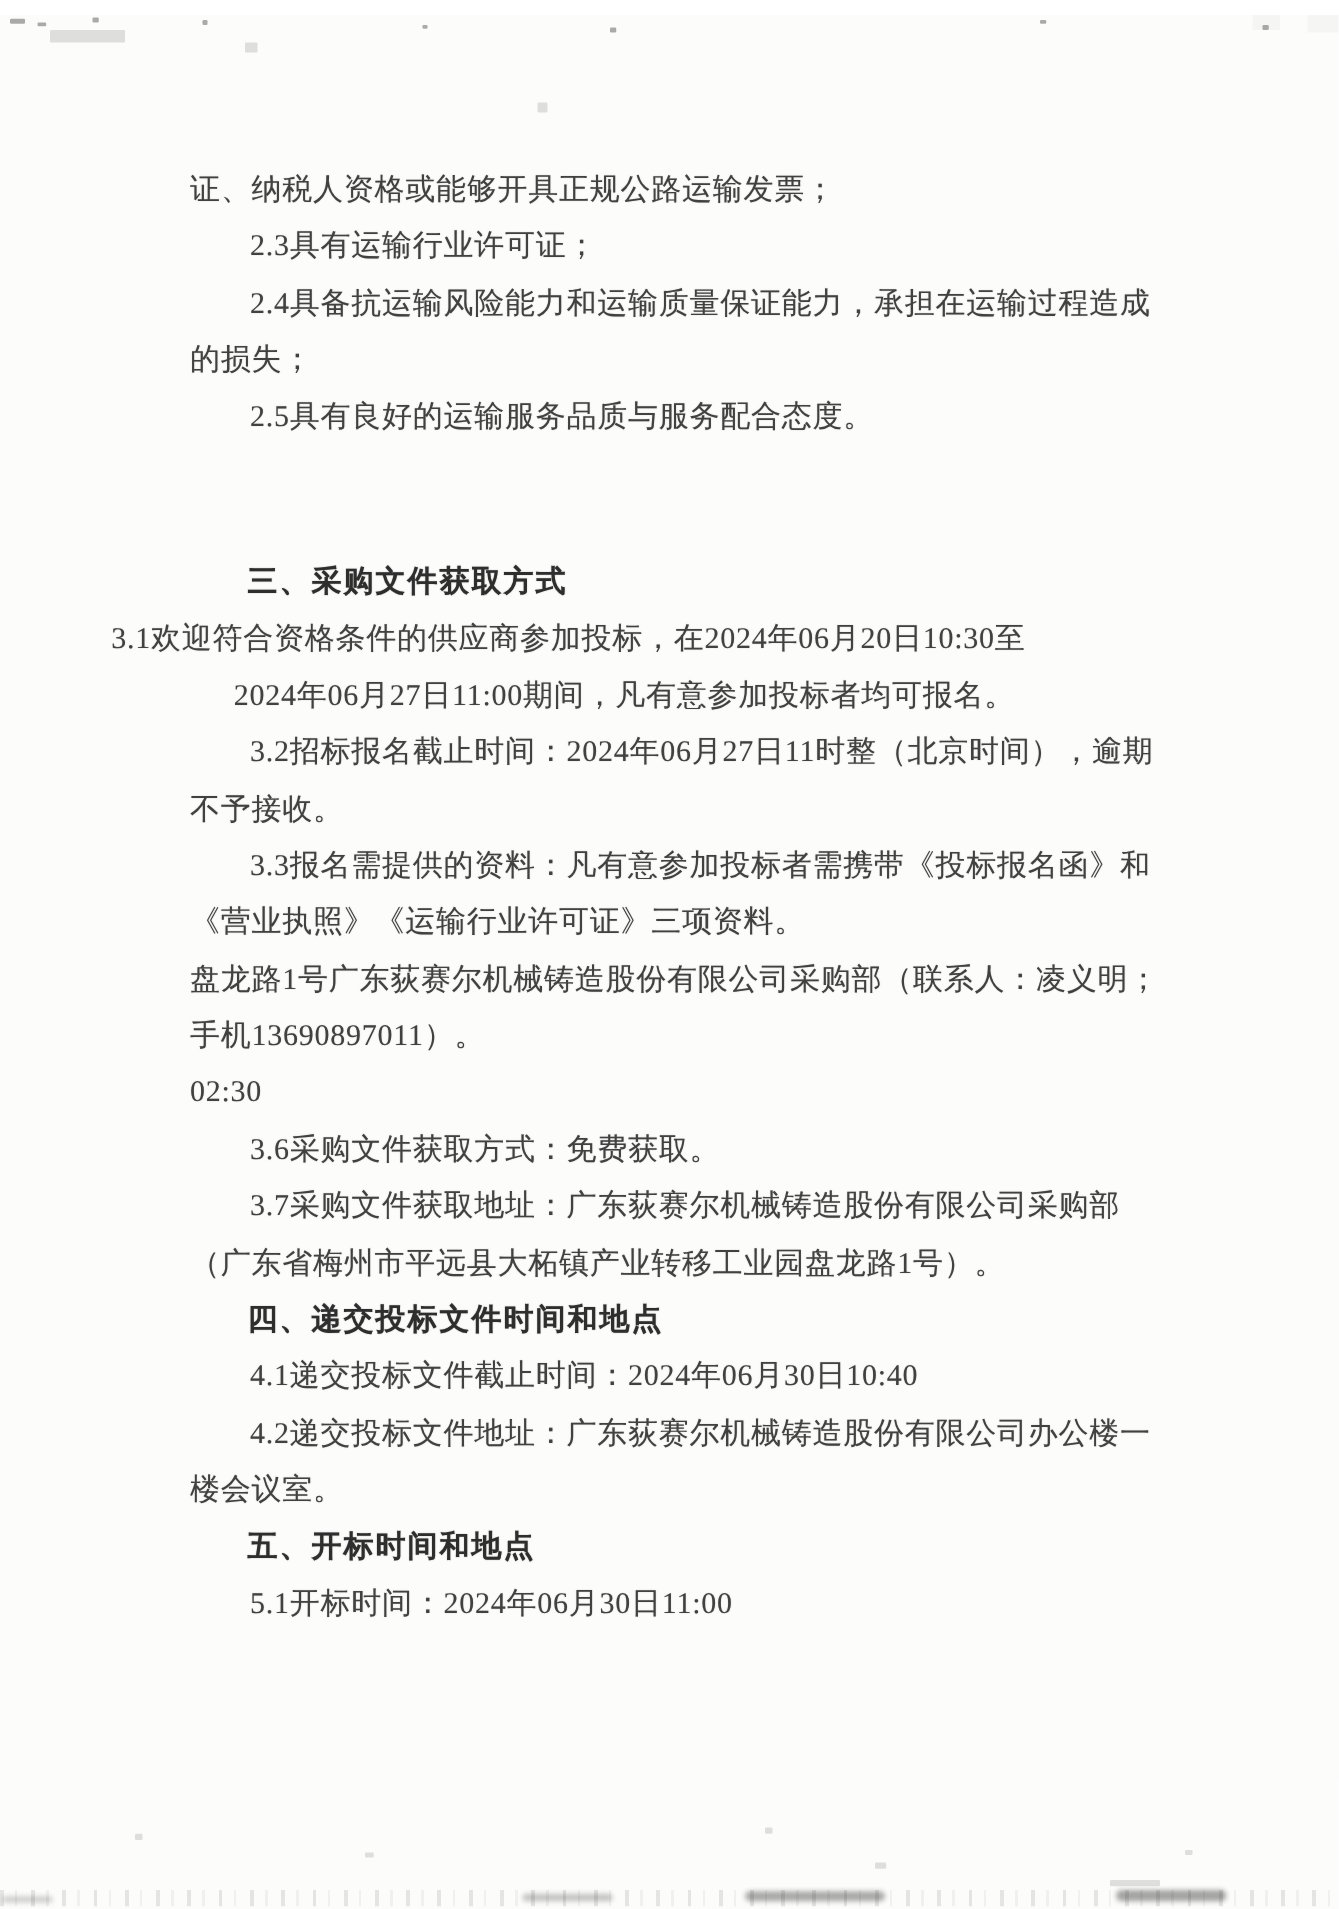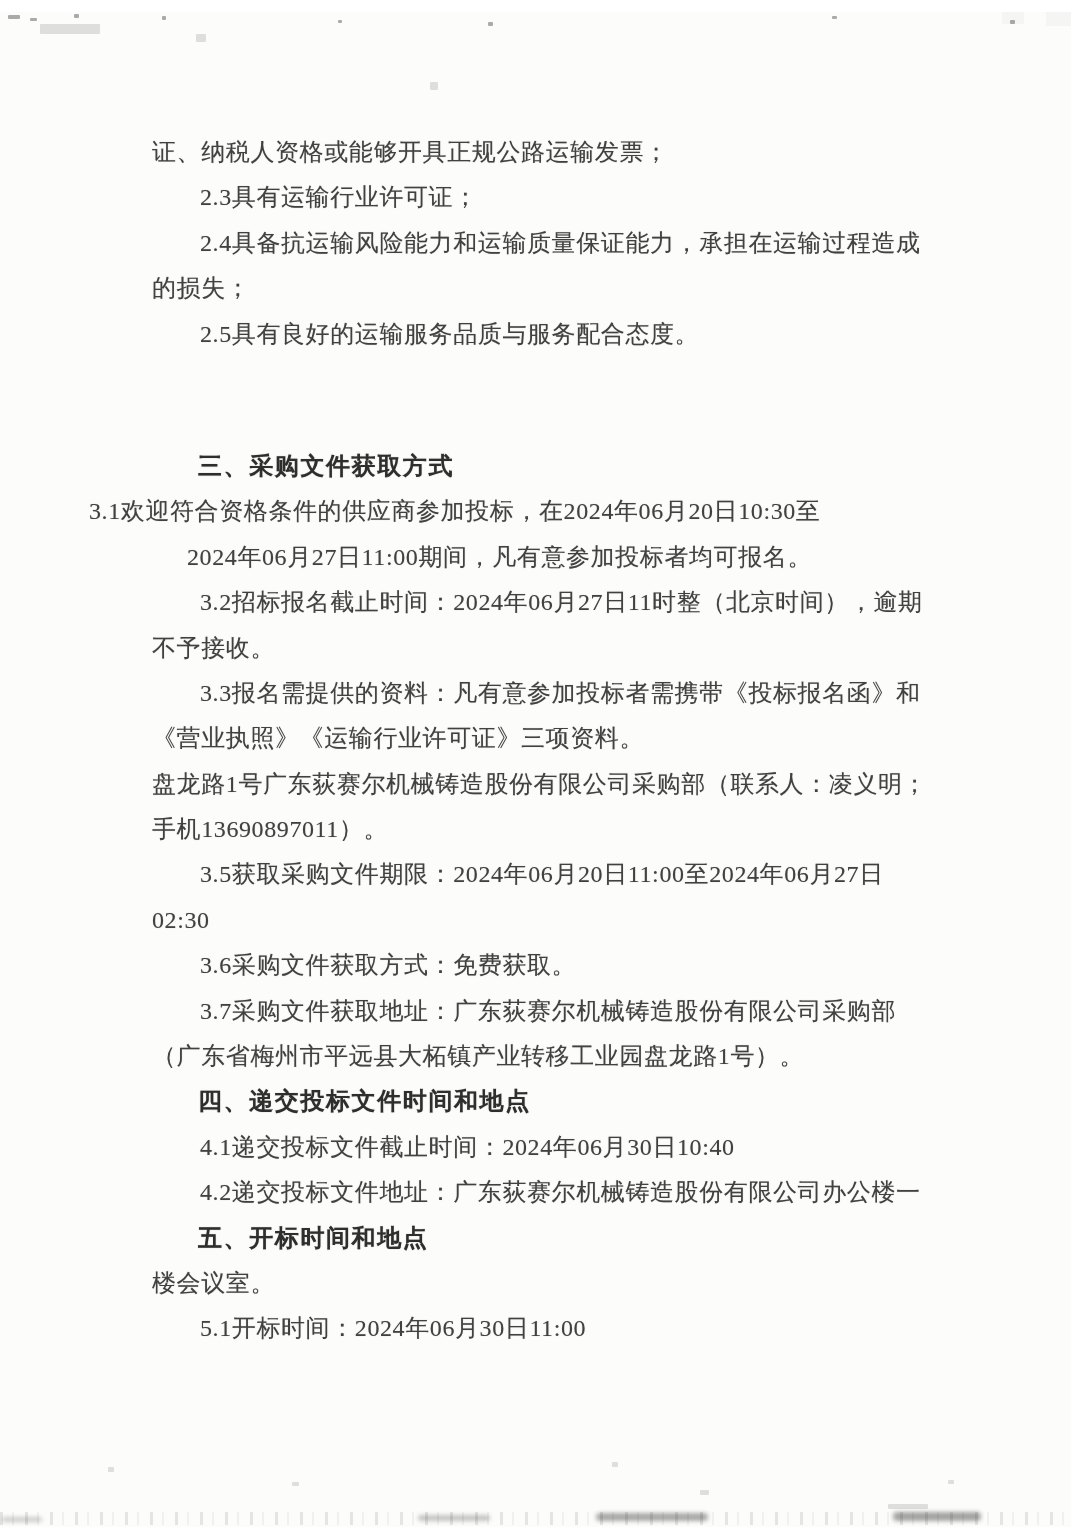--- a/index.html
+++ b/index.html
@@ -93,30 +93,29 @@
     <div class="spacer"></div>
     <div class="line heading">三、采购文件获取方式</div>
     <div class="line para31">3.1欢迎符合资格条件的供应商参加投标，在2024年06月20日10:30至</div>
     <div class="line cont2">2024年06月27日11:00期间，凡有意参加投标者均可报名。</div>
     <div class="line para">3.2招标报名截止时间：2024年06月27日11时整（北京时间），逾期</div>
     <div class="line cont">不予接收。</div>
     <div class="line para">3.3报名需提供的资料：凡有意参加投标者需携带《投标报名函》和</div>
     <div class="line cont">《营业执照》《运输行业许可证》三项资料。</div>
     <div class="line cont">盘龙路1号广东荻赛尔机械铸造股份有限公司采购部（联系人：凌义明；</div>
     <div class="line cont">手机13690897011）。</div>
-    <div class="line para">3.5获取采购文件期限：2024年06月20日11:00至2024年06月27日</div>
     <div class="line cont">02:30</div>
     <div class="line para">3.6采购文件获取方式：免费获取。</div>
     <div class="line para">3.7采购文件获取地址：广东荻赛尔机械铸造股份有限公司采购部</div>
     <div class="line cont">（广东省梅州市平远县大柘镇产业转移工业园盘龙路1号）。</div>
     <div class="line heading">四、递交投标文件时间和地点</div>
     <div class="line para">4.1递交投标文件截止时间：2024年06月30日10:40</div>
     <div class="line para">4.2递交投标文件地址：广东荻赛尔机械铸造股份有限公司办公楼一</div>
+    <div class="line cont">楼会议室。</div>
     <div class="line heading">五、开标时间和地点</div>
-    <div class="line cont">楼会议室。</div>
     <div class="line para">5.1开标时间：2024年06月30日11:00</div>
   </div>
 
   <div class="speck" style="left:8px;top:3px;width:12px;height:4px;"></div>
   <div class="speck" style="left:30px;top:6px;width:7px;height:3px;"></div>
   <div class="speck faint" style="left:40px;top:12px;width:60px;height:10px;"></div>
   <div class="speck" style="left:74px;top:2px;width:5px;height:4px;"></div>
   <div class="speck" style="left:162px;top:4px;width:4px;height:4px;"></div>
   <div class="speck faint" style="left:196px;top:22px;width:10px;height:8px;"></div>
   <div class="speck" style="left:338px;top:8px;width:4px;height:3px;"></div>

